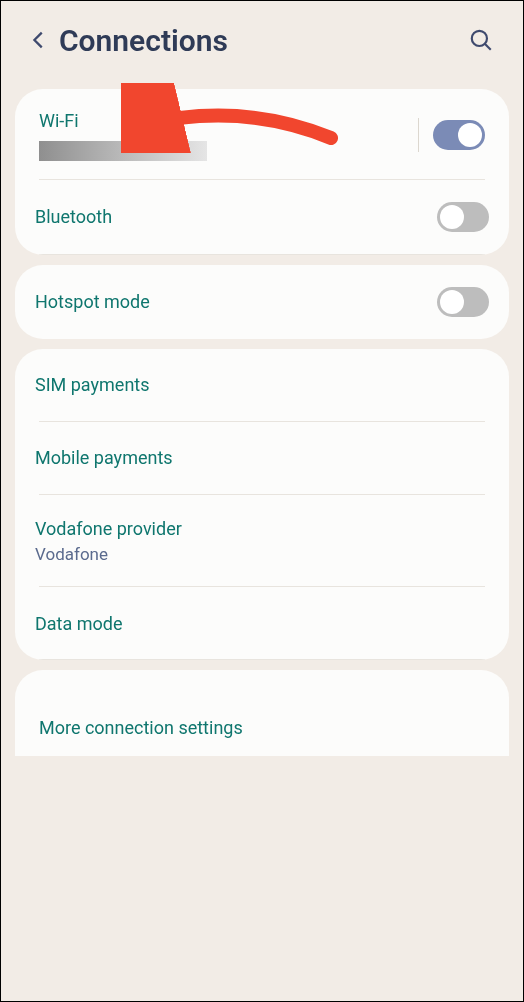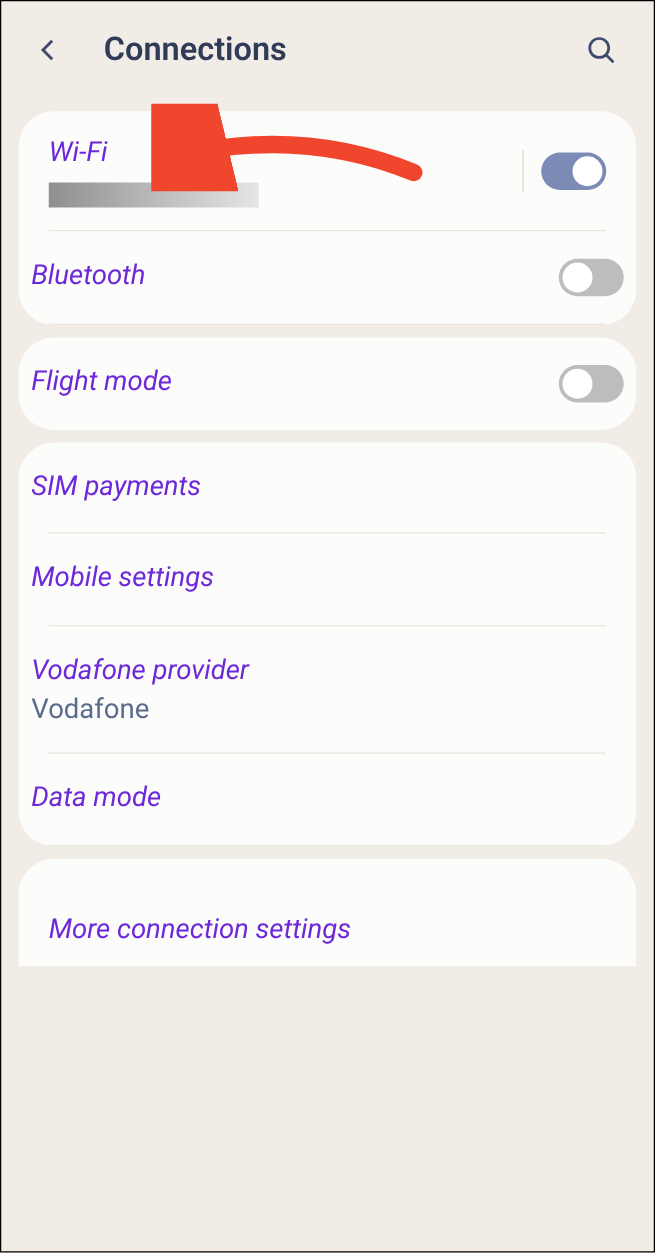--- a/index.html
+++ b/index.html
@@ -31,24 +31,24 @@
       cursor: pointer;
     }
     .back-btn svg {
       width: 22px;
       height: 22px;
       stroke: #3f4a6e;
       stroke-width: 2.5;
       fill: none;
     }
     .title {
-      font-size: 26px;
+      font-size: 30px;
       font-weight: 600;
       color: #2f3b57;
-      margin-left: 24px;
+      margin-left: 0;
       flex: 1;
     }
     .search-btn {
       width: 40px;
       height: 40px;
       display: flex;
       align-items: center;
       justify-content: center;
       cursor: pointer;
     }
@@ -61,44 +61,43 @@
     }
     .card {
       background: #fcfcfb;
       border-radius: 28px;
       margin: 10px 14px;
       overflow: hidden;
     }
     .row {
       display: flex;
       align-items: center;
-      padding: 22px 10px;
+      padding: 22px 20px;
       min-height: 72px;
       position: relative;
       cursor: pointer;
     }
     .row.tall {
       padding: 20px 24px 18px 24px;
       min-height: 90px;
     }
     .row-content {
       flex: 1;
       display: flex;
       flex-direction: column;
       justify-content: center;
     }
     .row-label {
-      font-size: 22px;
-      color: #6d28d9;
+      font-size: 18px;
+      color: #0f766e;
       font-weight: 400;
       line-height: 1.3;
-      font-style: italic;
     }
     .row-sub {
-      font-size: 22px;
+      font-size: 17px;
       color: #5b6b8e;
       margin-top: 4px;
     }
     .divider {
       height: 1px;
       background: #e8e4de;
       margin: 0 24px;
     }
     .toggle-wrap {
       display: flex;
@@ -203,40 +202,40 @@
           <div class="knob"></div>
         </div>
     </div>
   </div>
   <div class="divider"></div>
 </div>
 
 <div class="card">
   <div class="row">
     <div class="row-content">
-      <div class="row-label">Flight mode</div>
+      <div class="row-label">Hotspot mode</div>
     </div>
     <div class="toggle-wrap">
       <div class="toggle off">
           <div class="knob"></div>
         </div>
     </div>
   </div>
 </div>
 
 <div class="card">
   <div class="row">
     <div class="row-content">
       <div class="row-label">SIM payments</div>
     </div>
   </div>
   <div class="divider"></div>
   <div class="row">
     <div class="row-content">
-      <div class="row-label">Mobile settings</div>
+      <div class="row-label">Mobile payments</div>
     </div>
   </div>
   <div class="divider"></div>
   <div class="row">
     <div class="row-content">
       <div class="row-label">Vodafone provider</div>
       <div class="row-sub">Vodafone</div>
     </div>
   </div>
   <div class="divider"></div>

